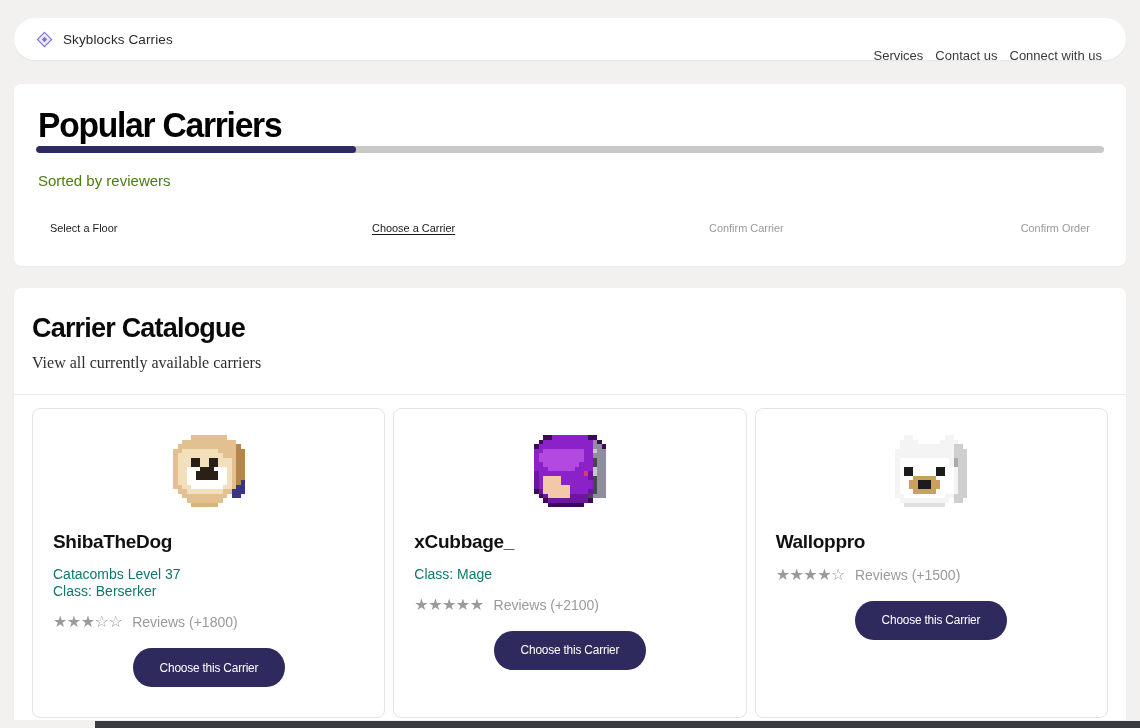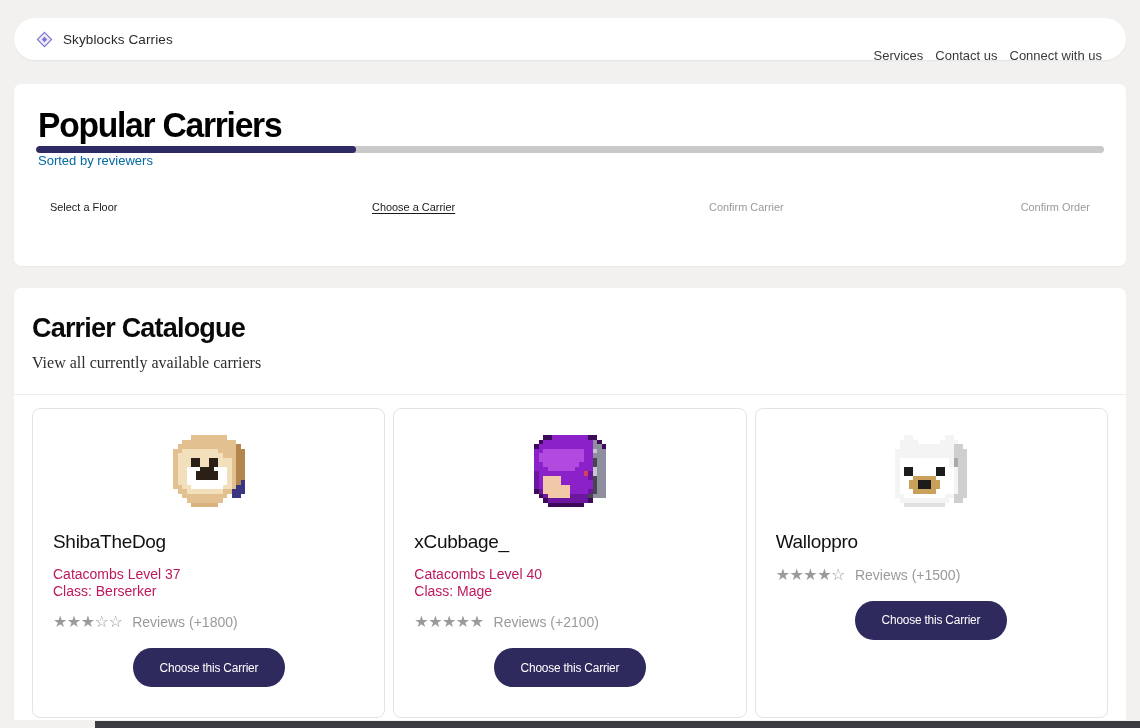--- a/index.html
+++ b/index.html
@@ -79,23 +79,23 @@
   .h1 {
     font-size: 35px;
     font-weight: 700;
     color: #000000;
     letter-spacing: -1.3px;
     line-height: 1.1;
     transform: scaleX(0.96);
     transform-origin: left center;
   }
   .sub {
-    margin-top: 8px;
-    font-size: 13px;
-    color: #0369a1;
+    margin-top: 27px;
+    font-size: 15px;
+    color: #4d7c0f;
   }
 
   .steps {
     position: relative;
     margin-top: 33px;
     height: 22px;
   }
   .step {
     position: absolute;
     top: 0;
@@ -174,28 +174,28 @@
   }
   .avatar {
     width: 76px;
     height: 72px;
     display: block;
     image-rendering: pixelated;
   }
   .card-name {
     margin-top: 16px;
     font-size: 19px;
-    font-weight: 400;
+    font-weight: 700;
     color: #111111;
     letter-spacing: -0.3px;
   }
   .card-meta {
     margin-top: 13px;
     font-size: 14px;
-    color: #be185d;
+    color: #0f766e;
     line-height: 1.23;
   }
   .rating-row {
     margin-top: 14px;
     display: flex;
     align-items: center;
     gap: 10px;
   }
   .stars {
     display: flex;
@@ -762,21 +762,20 @@
               <rect x="5" y="15" width="1" height="1" fill="#3d0a59"></rect>
               <rect x="6" y="15" width="1" height="1" fill="#3d0a59"></rect>
               <rect x="7" y="15" width="1" height="1" fill="#3d0a59"></rect>
               <rect x="8" y="15" width="1" height="1" fill="#3d0a59"></rect>
               <rect x="9" y="15" width="1" height="1" fill="#3d0a59"></rect>
               <rect x="10" y="15" width="1" height="1" fill="#3d0a59"></rect>
             </svg>
           </div>
           <div class="card-name">xCubbage_</div>
           <div class="card-meta">
-            <div>Catacombs Level 40</div>
             <div>Class: Mage</div>
           </div>
           <div class="rating-row">
             <span class="stars">
               <span>★</span>
               <span>★</span>
               <span>★</span>
               <span>★</span>
               <span>★</span>
             </span>

